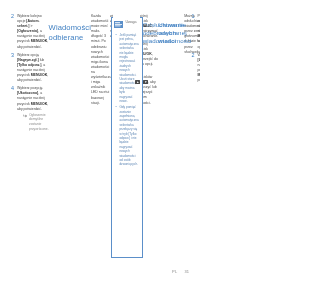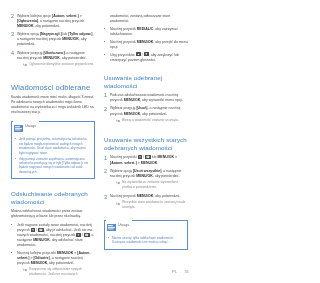--- a/index.html
+++ b/index.html
@@ -22,21 +22,21 @@
     box-sizing: border-box;
   }
   .columns {
     display: flex;
     gap: 9px;
     height: 248px;
   }
   .col {
     width: 84px;
     display: flex;
-    flex-direction: column;
+    flex-direction: row;
   }
 
   
   .sec-head {
     color: #3f7fc1;
     font-size: 6.2px;
     line-height: 8px;
     font-weight: normal;
     margin: 7px 0 3px 0;
     letter-spacing: 0.1px;

